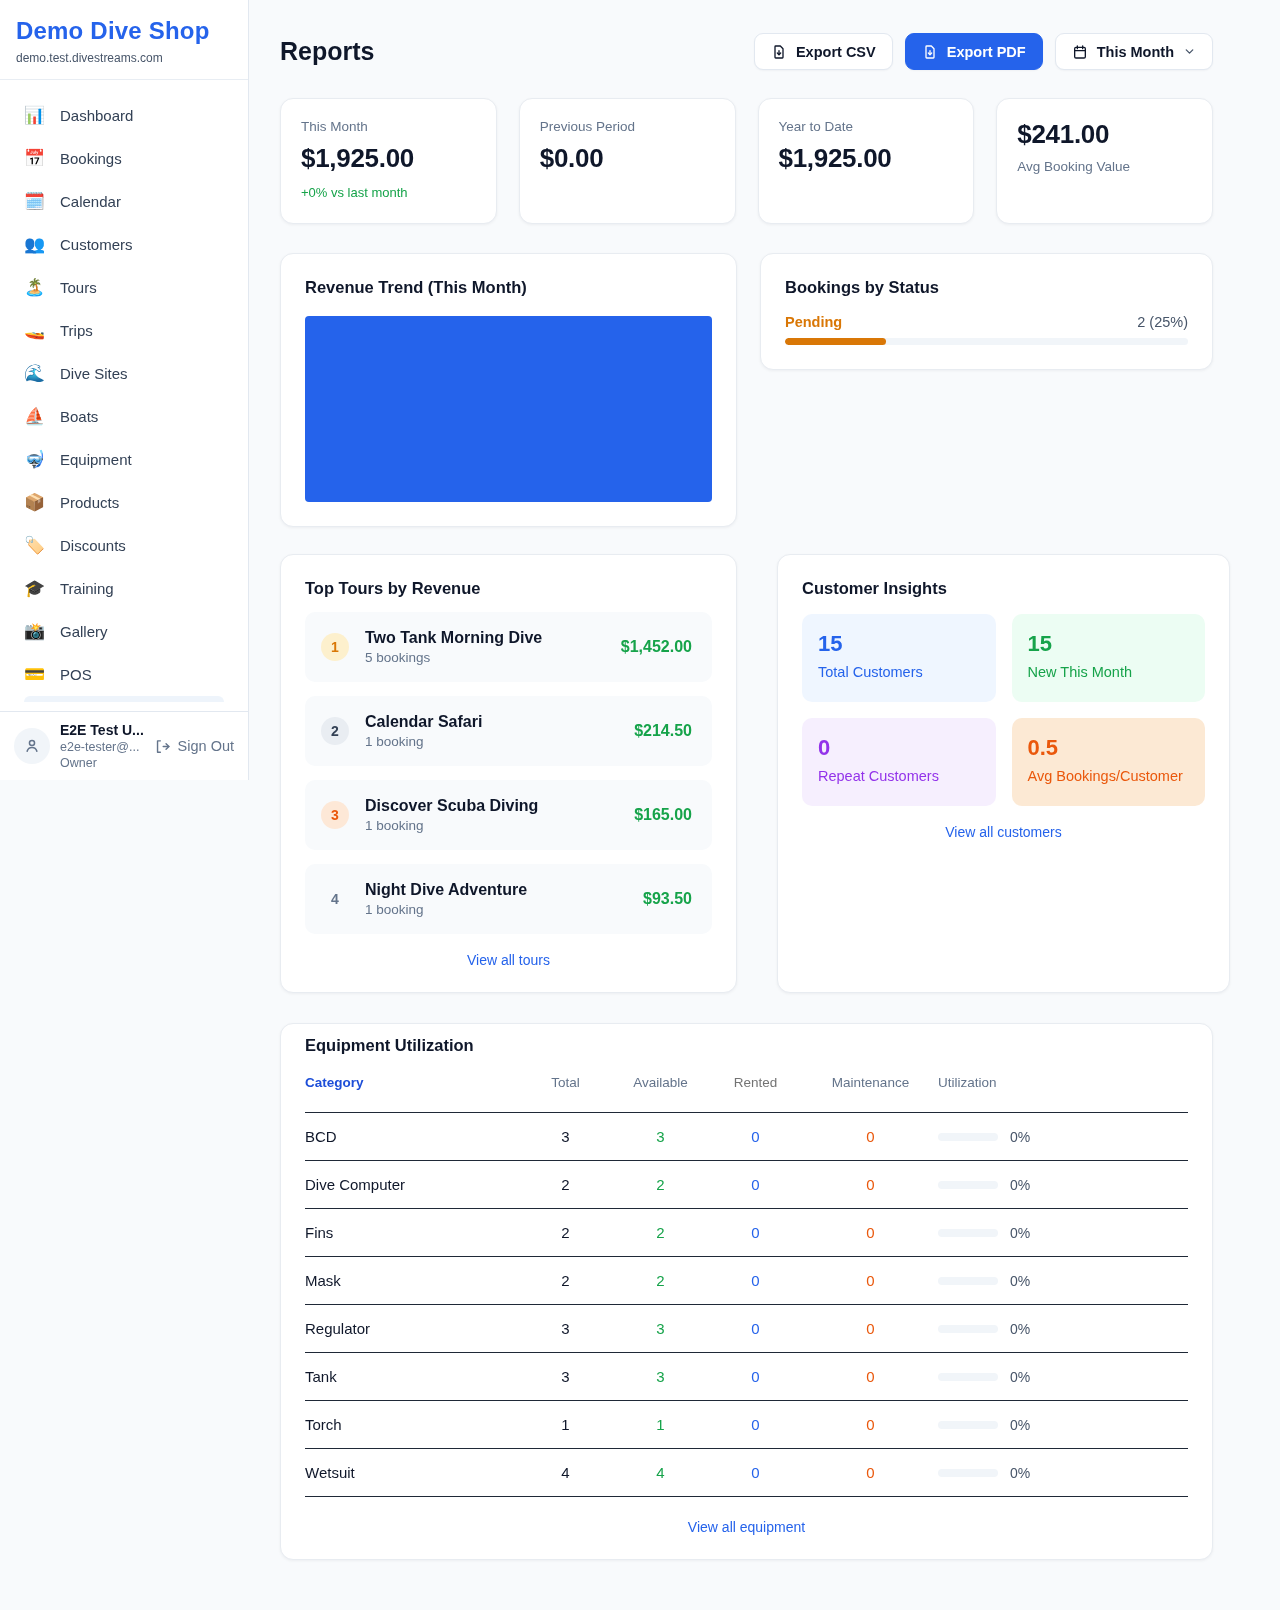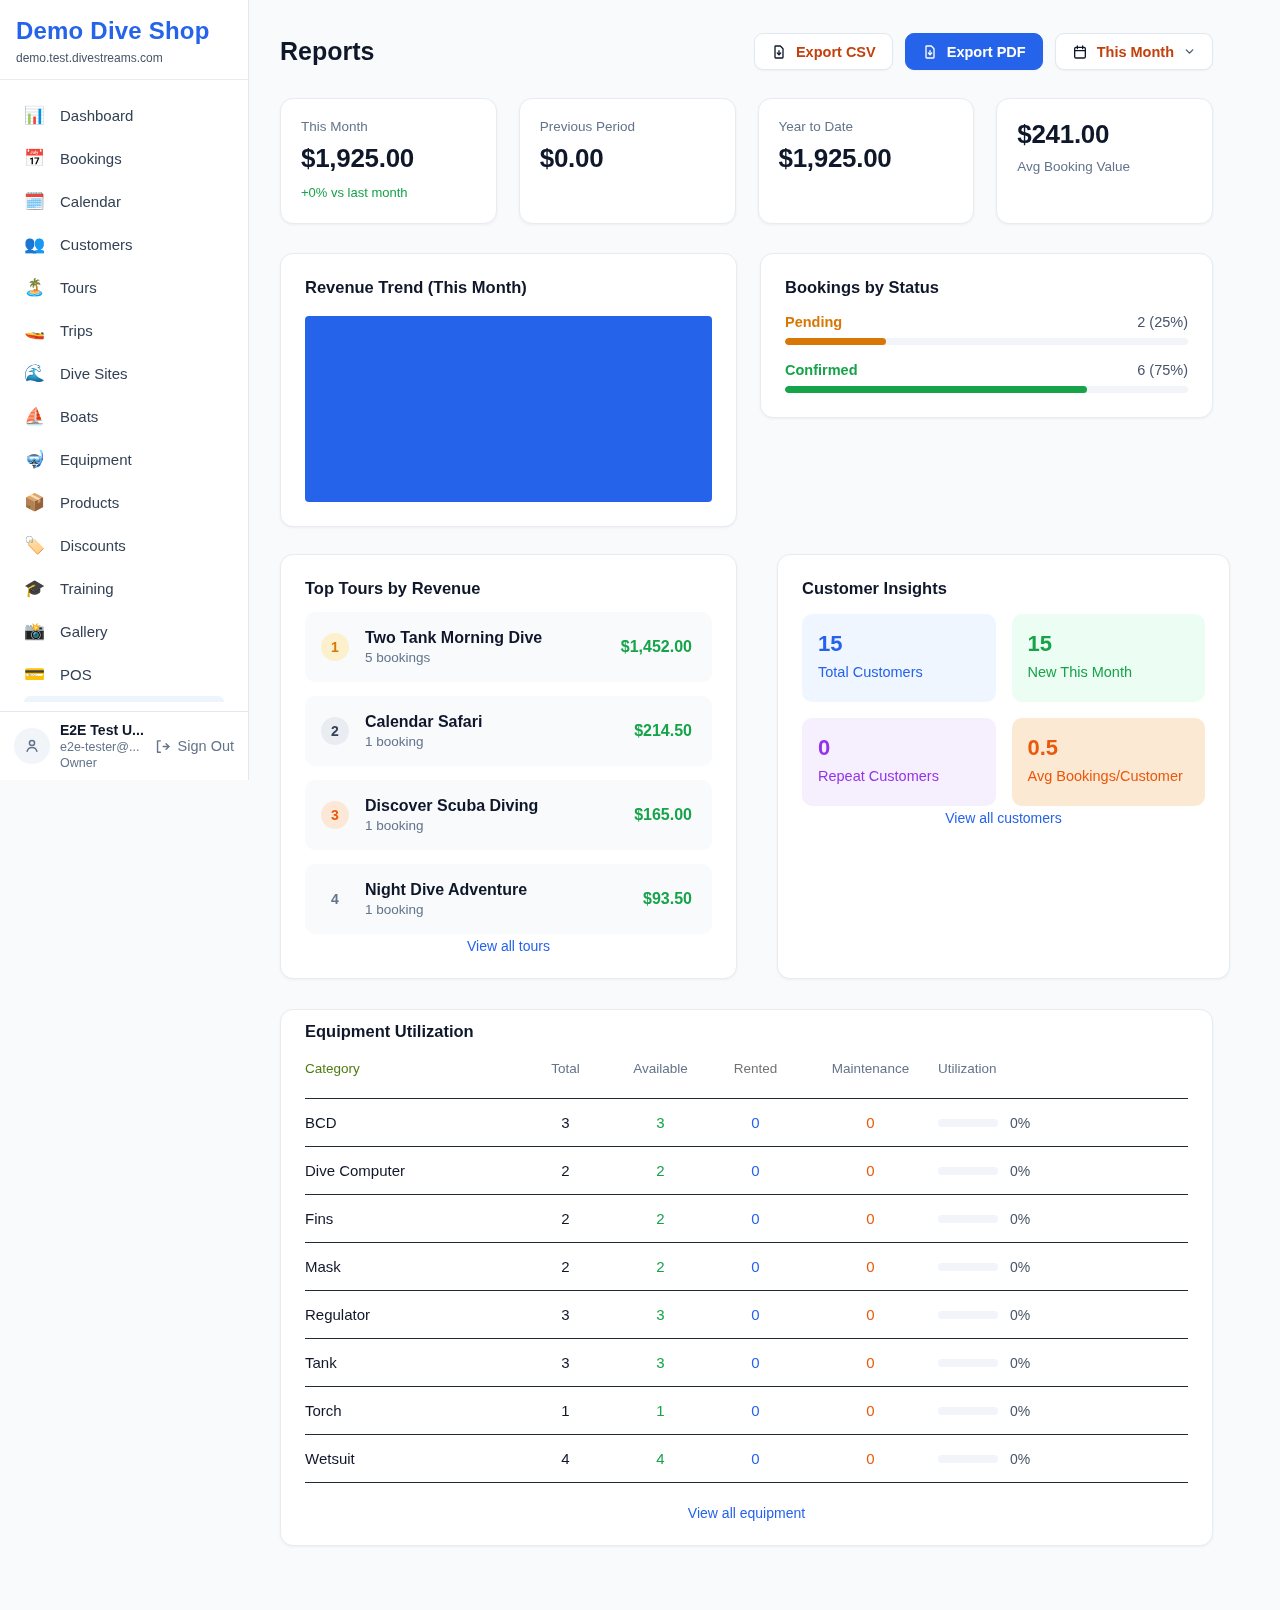--- a/index.html
+++ b/index.html
@@ -43,21 +43,21 @@
   .user-email, .user-role { font-size:12.5px; color:#64748b; margin-top:2px; white-space:nowrap; }
   .signout { display:flex; align-items:center; gap:7px; font-size:14.5px; color:#64748b; cursor:pointer; white-space:nowrap; }
   
   .main { position:absolute; left:280px; top:2px; width:933px; }
   .page-header { margin-top:31px; display:flex; align-items:center; justify-content:space-between; }
   .page-title { font-size:25px; font-weight:bold; color:#0f172a; }
   .header-actions { display:flex; gap:12px; }
   .btn {
     display:flex; align-items:center; gap:9px; height:37px; padding:0 16px;
     border-radius:9px; border:1px solid #e2e8f0; background:#ffffff;
-    font-size:14.5px; font-weight:bold; color:#c2410c; cursor:pointer;
+    font-size:14.5px; font-weight:bold; color:#0f172a; cursor:pointer;
     box-shadow:0 1px 2px rgba(15,23,42,.04);
     font-family:"Liberation Sans", sans-serif;
   }
   .btn-primary { background:#2563eb; border-color:#2563eb; color:#ffffff; }
   .card {
     background:#ffffff; border:1px solid #e8ecf1; border-radius:13px;
     box-shadow:0 1px 3px rgba(15,23,42,.05);
   }
   
   .stats-grid { margin-top:28px; display:grid; grid-template-columns:repeat(4,1fr); gap:22px; }
@@ -97,21 +97,21 @@
     font-size:14px; font-weight:bold; color:#475569;
   }
   .rank-1 { background:#fdf0cd; color:#d97706; }
   .rank-2 { background:#e9edf2; color:#334155; }
   .rank-3 { background:#fde8d7; color:#ea580c; }
   .rank-4 { background:transparent; color:#64748b; }
   .tour-info { flex:1 1 auto; min-width:0; }
   .tour-name { font-size:16px; font-weight:bold; color:#0f172a; }
   .tour-sub { font-size:13.5px; color:#64748b; margin-top:3px; }
   .tour-amount { font-size:16px; font-weight:bold; color:#16a34a; white-space:nowrap; }
-  .view-link { margin-top:4px; text-align:center; font-size:14px; color:#2563eb; cursor:pointer; }
+  .view-link { margin-top:18px; text-align:center; font-size:14px; color:#2563eb; cursor:pointer; }
   
   .insight-grid { margin-top:16px; display:grid; grid-template-columns:1fr 1fr; gap:16px; }
   .tile { border-radius:10px; padding:17px 16px; height:88px; }
   .tile-value { font-size:22px; font-weight:bold; }
   .tile-label { font-size:14.5px; margin-top:7px; }
   .tile-blue   { background:#eff6ff; } .tile-blue   .tile-value,.tile-blue   .tile-label { color:#2563eb; }
   .tile-green  { background:#ecfdf3; } .tile-green  .tile-value,.tile-green  .tile-label { color:#16a34a; }
   .tile-purple { background:#f6effe; } .tile-purple .tile-value,.tile-purple .tile-label { color:#9333ea; }
   .tile-orange { background:#fce9d4; } .tile-orange .tile-value,.tile-orange .tile-label { color:#ea580c; }
   
@@ -285,29 +285,20 @@
       <div class="card-title">Bookings by Status</div>
       <div class="status-group">
         <div class="status-head">
           <span class="status-label pending">Pending</span>
           <span class="status-count">2 (25%)</span>
         </div>
         <div class="track">
           <div class="fill pending" style="width: 25%;"></div>
         </div>
       </div>
-      <div class="status-group">
-        <div class="status-head">
-          <span class="status-label confirmed">Confirmed</span>
-          <span class="status-count">6 (75%)</span>
-        </div>
-        <div class="track">
-          <div class="fill confirmed" style="width: 75%;"></div>
-        </div>
-      </div>
     </div>
   </div>
 
   <div class="row3">
     <div class="card card-pad tall-card">
       <div class="card-title">Top Tours by Revenue</div>
 
       <div class="tour-row">
         <div class="rank rank-1">1</div>
         <div class="tour-info">
@@ -368,21 +359,21 @@
         </div>
       </div>
       <div class="view-link">View all customers</div>
     </div>
   </div>
 
   <div class="card equip-card">
     <div class="card-title">Equipment Utilization</div>
 
     <div class="t-row t-head">
-      <div class="c-cat" style="color:#4d7c0f;">Category</div>
+      <div class="c-cat" style="color:#1d4ed8;font-weight:bold;">Category</div>
       <div class="c-num">Total</div>
       <div class="c-num" style="color:#64748b;">Available</div>
       <div class="c-num" style="color:#737373;">Rented</div>
       <div class="c-num" style="flex-basis:135px; color:#64748b;">Maintenance</div>
       <div class="c-util">Utilization</div>
     </div>
 
     <div class="t-row t-body-row">
       <div class="c-cat">BCD</div>
       <div class="c-num">3</div>

